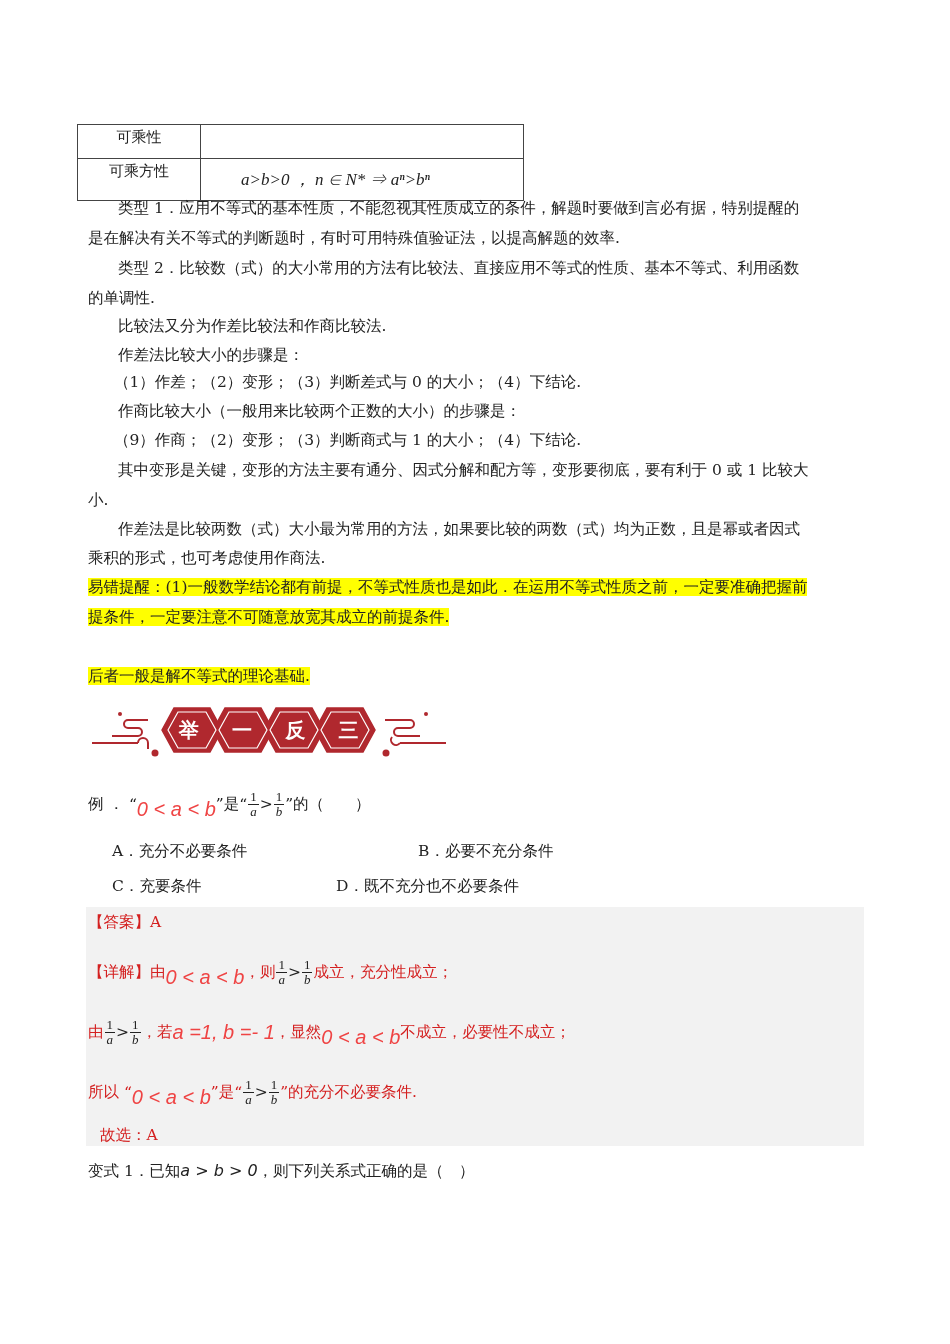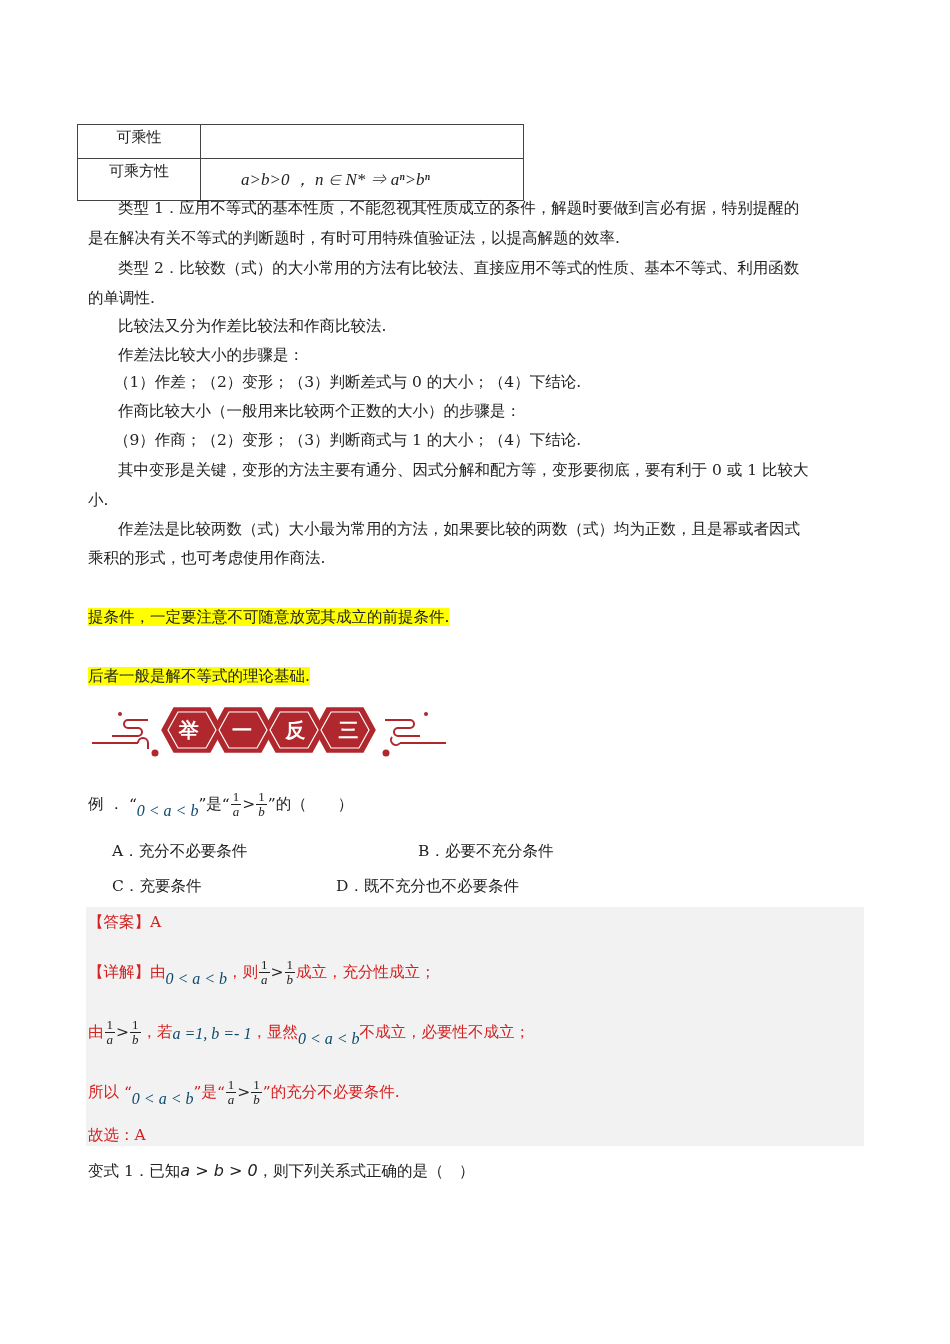--- a/index.html
+++ b/index.html
@@ -12,21 +12,21 @@
   table.props td.val { padding-left:40px; font-family:"Liberation Serif",serif; font-style:italic; font-size:17px; }
   .line { position:absolute; left:88px; white-space:nowrap; line-height:22px; }
   .ind { left:118px; }
   .b { font-weight:normal; }
   .hl { background:#ffff00; }
   .red { color:#d42020; }
   .ansbox { position:absolute; left:86px; top:907px; width:778px; height:239px; background:#f2f2f2; }
   .frac { display:inline-block; vertical-align:middle; text-align:center; font-family:"Liberation Serif",serif; font-style:italic; font-size:13px; line-height:14px; color:#222; margin:0 1px; }
   .frac span { display:block; }
   .frac .num { font-style:normal; border-bottom:1px solid #222; padding:0 2px; }
-  .math { font-family:Liberation Serif, serif; font-style:italic; color:#0c4a6e; position:relative; top:7px; font-size:16px; }
+  .math { font-family:Liberation Sans, sans-serif; font-style:italic; color:#ef4444; position:relative; top:7px; font-size:20px; }
   .banner { position:absolute; left:90px; top:702px; width:360px; height:56px; }
 </style>
 </head>
 <body>
 
 <div class="page">
 
   <table class="props">
     <tbody>
         <tr>
@@ -57,20 +57,23 @@
   </div>
   <div class="line ind b" style="top:400px;">作商比较大小（一般用来比较两个正数的大小）的步骤是：</div>
   <div class="line ind" style="top:429px; left:114px;">
     <span class="b">（9）作商；</span><span>（2）变形；（3）判断商式与 1 的大小；（4）下结论.</span>
   </div>
   <div class="line ind" style="top:459px;">其中变形是关键，变形的方法主要有通分、因式分解和配方等，变形要彻底，要有利于 0 或 1 比较大</div>
   <div class="line" style="top:489px;">小.</div>
   <div class="line ind" style="top:518px;">作差法是比较两数（式）大小最为常用的方法，如果要比较的两数（式）均为正数，且是幂或者因式</div>
   <div class="line" style="top:547px;">乘积的形式，也可考虑使用作商法.</div>
 
+  <div class="line" style="top:576px;">
+    <span class="hl b">易错提醒：</span><span class="hl">(1)一般数学结论都有前提，不等式性质也是如此．在运用不等式性质之前，一定要准确把握前</span>
+  </div>
   <div class="line" style="top:606px;"><span class="hl">提条件，一定要注意不可随意放宽其成立的前提条件.</span></div>
   <div class="line" style="top:665px;"><span class="hl">后者一般是解不等式的理论基础.</span></div>
 
   <div class="banner">
     <svg width="360" height="56" viewBox="0 0 360 56">
       <g stroke="#b0282e" stroke-width="2" fill="none">
         <line x1="2" y1="41" x2="48" y2="41"></line>
         <path d="M22 34 H48 a4 4 0 0 0 0 -8 H38 a4 4 0 0 1 0 -8 H58"></path>
         <path d="M48 41 a5 5 0 0 1 10 0 v6"></path>
       </g>
@@ -119,19 +122,19 @@
   <div class="line red" style="top:911px;">【答案】A</div>
   <div class="line red" style="top:958px;">
     <span>【详解】</span><span>由</span><span class="math">0 &lt; a &lt; b</span><span>，则</span><span class="frac"><span class="num">1</span><span>a</span></span><span style="color:#222">&gt;</span><span class="frac"><span class="num">1</span><span>b</span></span><span>成立，充分性成立；</span>
   </div>
   <div class="line red" style="top:1018px;">
     <span>由</span><span class="frac"><span class="num">1</span><span>a</span></span><span style="color:#222">&gt;</span><span class="frac"><span class="num">1</span><span>b</span></span><span>，若</span><span class="math" style="top:2px;">a =1, b =- 1</span><span>，显然</span><span class="math">0 &lt; a &lt; b</span><span>不成立，必要性不成立；</span>
   </div>
   <div class="line red" style="top:1078px;">
     <span>所以 “</span><span class="math">0 &lt; a &lt; b</span><span>”是“</span><span class="frac"><span class="num">1</span><span>a</span></span><span style="color:#222">&gt;</span><span class="frac"><span class="num">1</span><span>b</span></span><span>”的充分不必要条件.</span>
   </div>
-  <div class="line red" style="top:1124px;">故选：A</div>
+  <div class="line red" style="top:1124px;margin-left:12px;">故选：A</div>
 
   <div class="line" style="top:1160px;">
     <span class="b">变式 1．</span><span>已知</span><span style="font-family:'DejaVu Sans',sans-serif; font-style:italic; font-size:16px;">a &gt; b &gt; 0</span><span>，则下列关系式正确的是（　）</span>
   </div>
 
 </div>
 
 </body></html>

